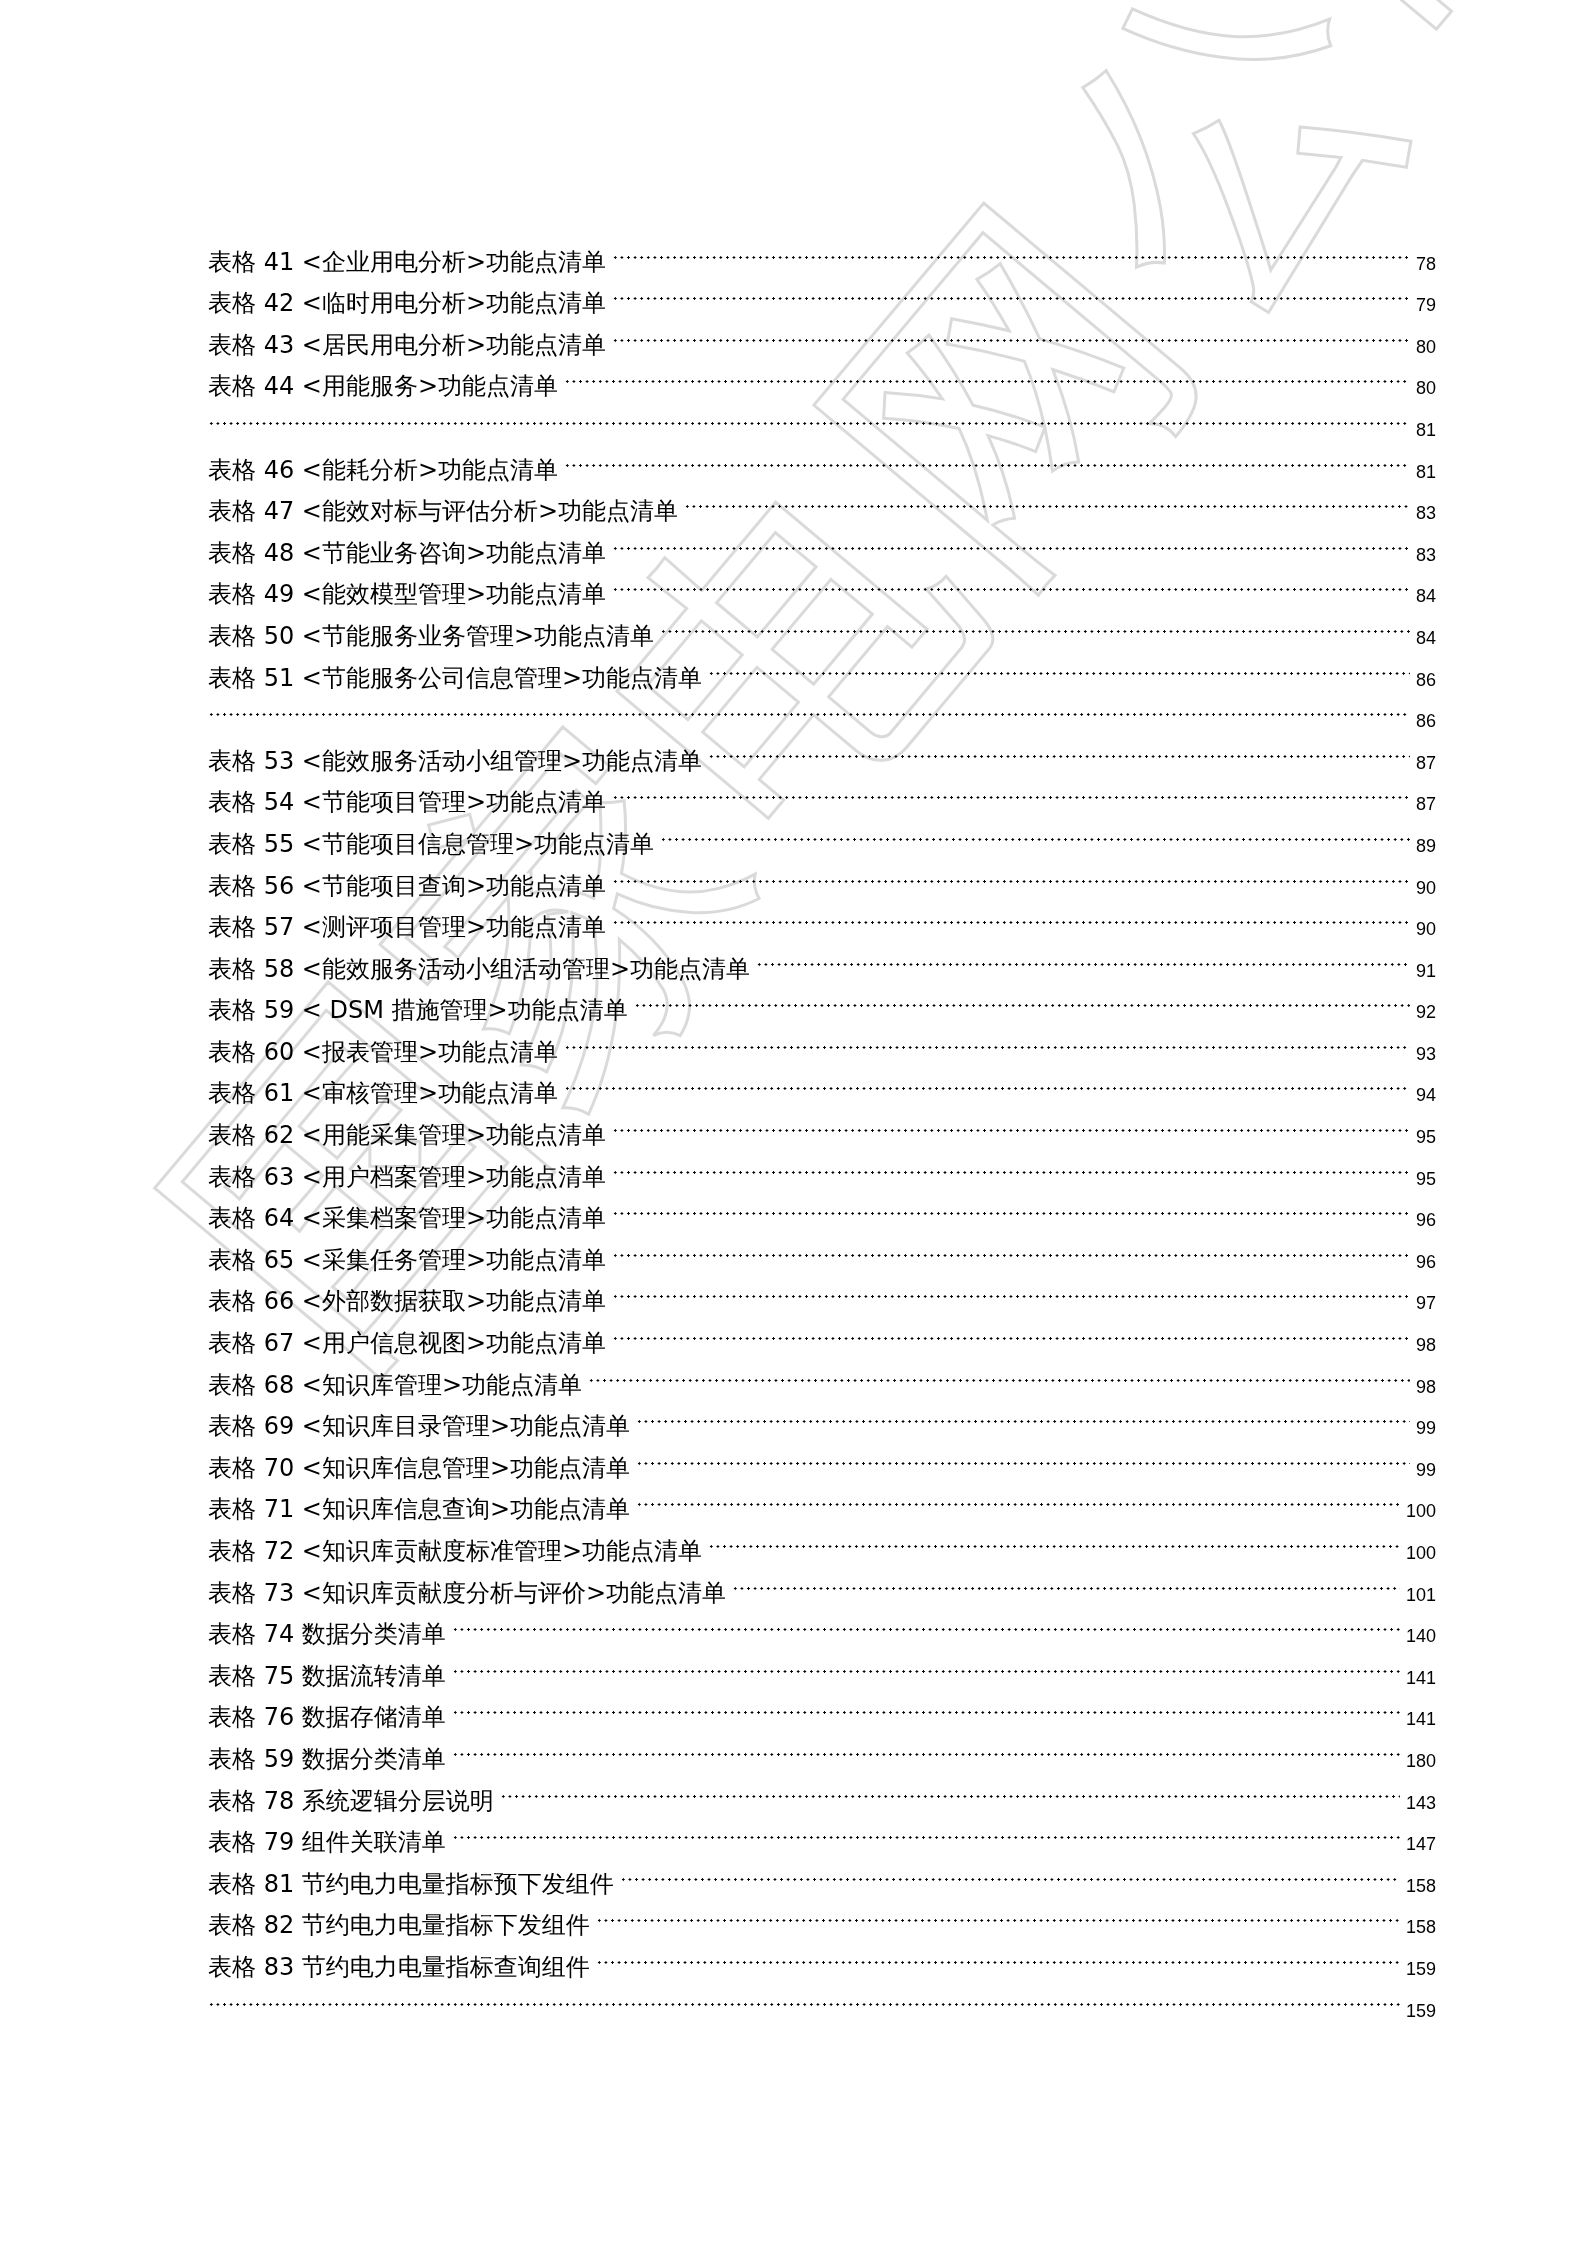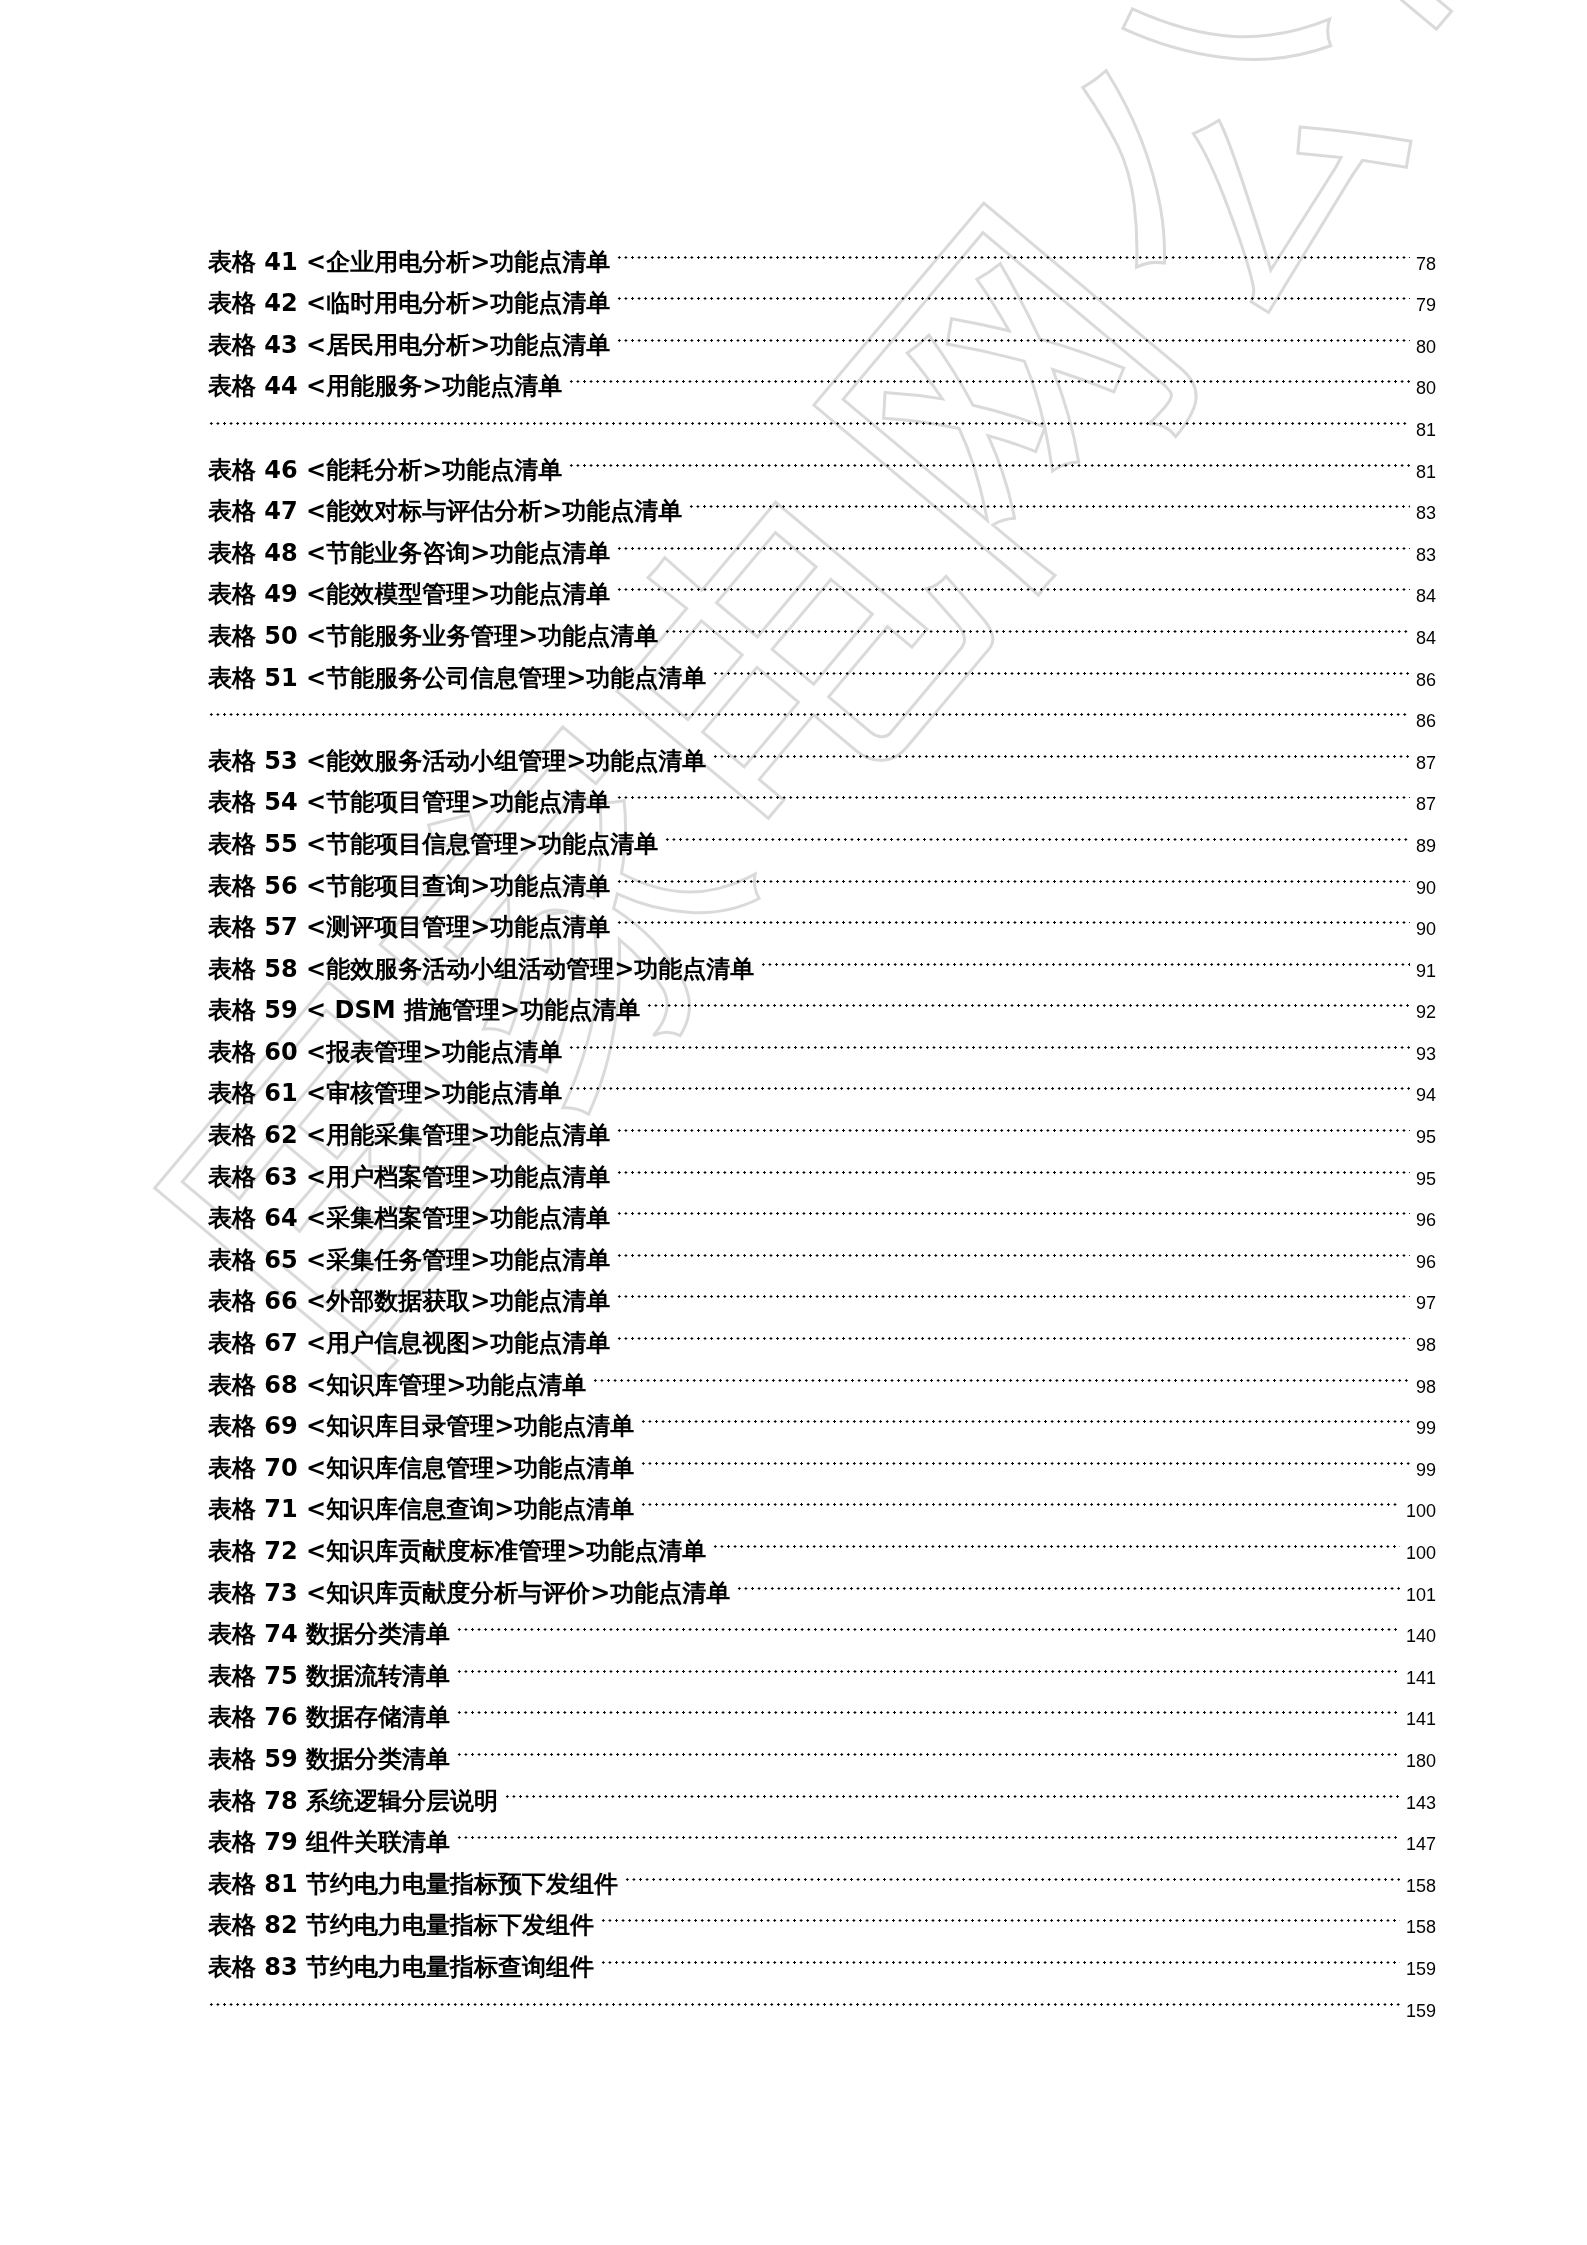--- a/index.html
+++ b/index.html
@@ -7,21 +7,21 @@
     width: 1587px; height: 2245px; background: #ffffff; position: relative; overflow: hidden;
     font-family: "DejaVu Sans", "Liberation Sans", sans-serif; color: #000;
   }
   .toc {
     position: absolute; left: 208px; top: 228px; width: 1228px;
   }
   .toc-row {
     display: flex; align-items: baseline; height: 41.6px; line-height: 41.6px;
     font-size: 24px; white-space: nowrap;
   }
-  .toc-label { flex: 0 0 auto; padding-right: 6px; font-weight: bold; }
+  .toc-label { flex: 0 0 auto; padding-right: 6px; }
   .toc-leader {
     flex: 1 1 auto; overflow: hidden; height: 41.6px;
     position: relative;
   }
   .toc-leader::before {
     content: "";
     position: absolute; left: 0; right: 2px; bottom: 11px; height: 3px;
     background-image: radial-gradient(circle, #000 1.1px, transparent 1.3px);
     background-size: 6.6px 3px; background-repeat: repeat-x;
   }

